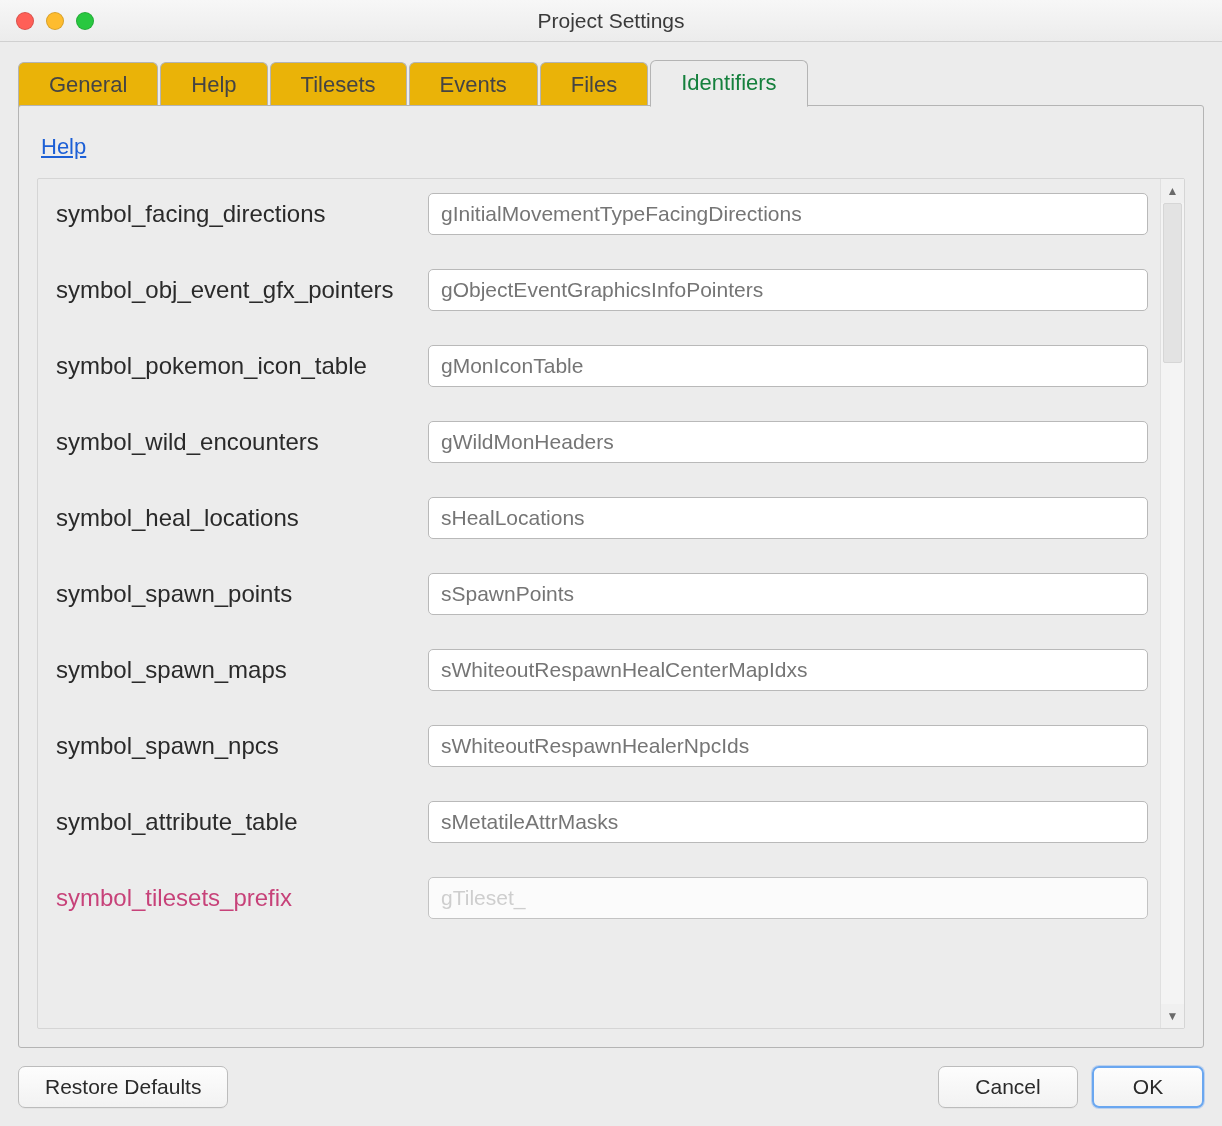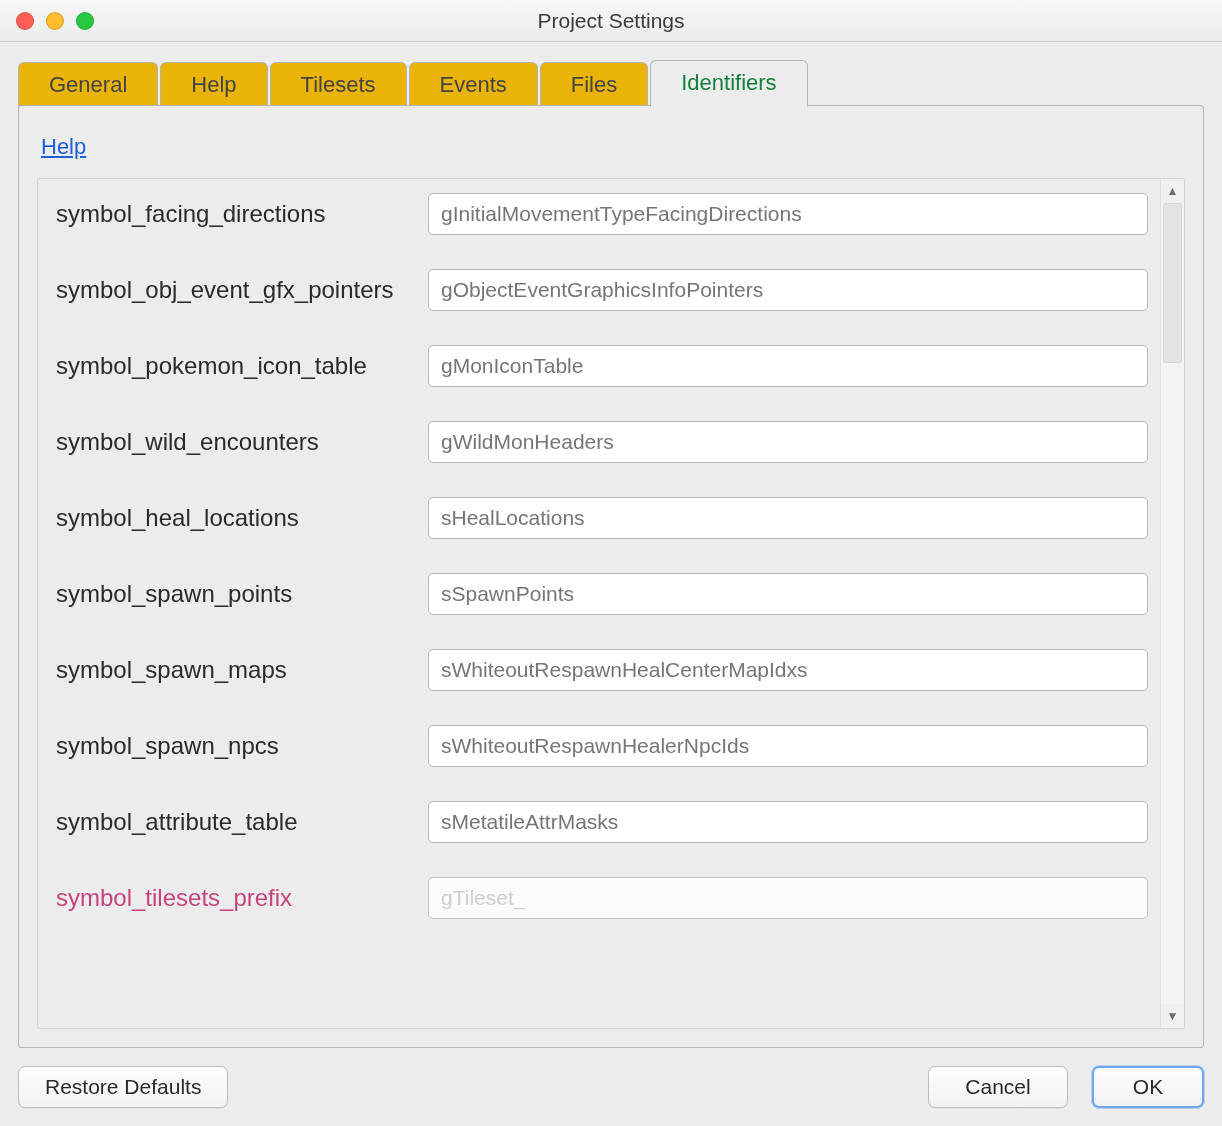--- a/index.html
+++ b/index.html
@@ -169,21 +169,21 @@
       right: 2px;
       height: 20%;
       background: #e3e3e3;
       border: 1px solid #d6d6d6;
       border-radius: 2px;
     }
     .footer {
       display: flex;
       align-items: flex-start;
       margin-top: 18px;
-      gap: 24px;
+      gap: 14px;
     }
     .footer-spacer {
       flex: 1;
     }
     .btn {
       height: 42px;
       padding: 0 26px;
       font-size: 21px;
       color: #2a2a2a;
       background: linear-gradient(180deg, #fdfdfd 0%, #f2f2f2 100%);

